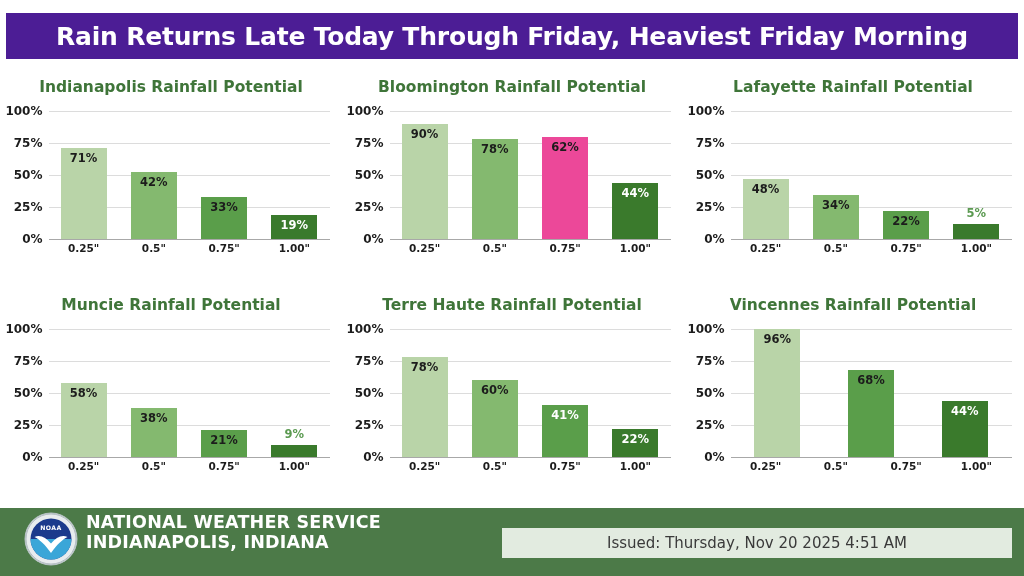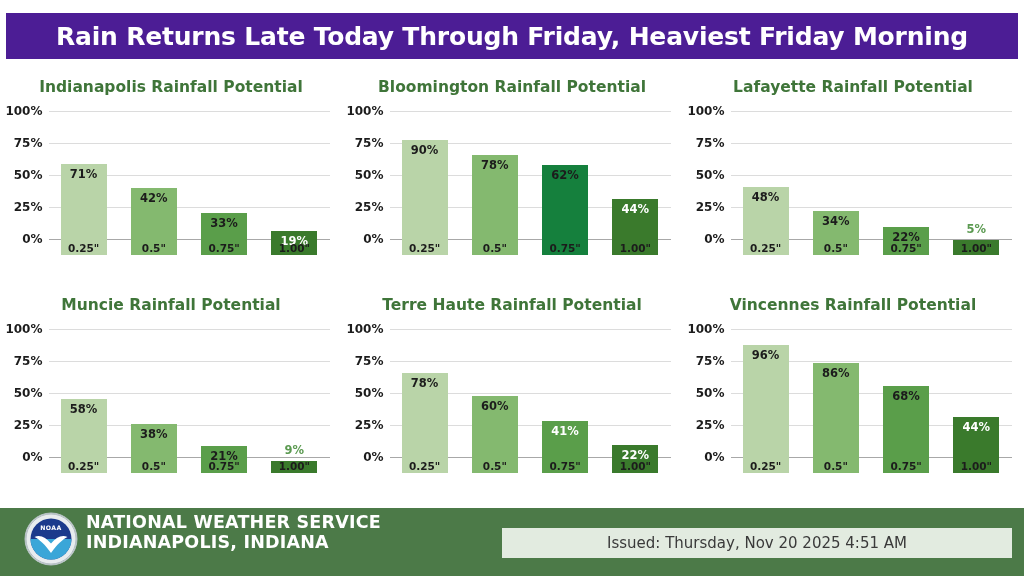--- a/index.html
+++ b/index.html
@@ -97,21 +97,21 @@
     transform: translateY(-50%);
     font-size: 12px;
     font-weight: bold;
     color: #1c1c1c;
     white-space: nowrap;
   }
 
   .bars {
     position: absolute;
     left: 0;
-    top: 16px;
+    top: 0;
     width: 281px;
     height: 128px;
     display: flex;
     align-items: flex-end;
     justify-content: space-around;
   }
 
   .bar-slot {
     position: relative;
     width: 52px;
@@ -304,21 +304,21 @@
               <div class="bar" style="height: 115.2px; background: rgb(185, 212, 168);">
                 <div class="bar-label-inside" style="color: rgb(28, 28, 28);">90%</div>
               </div>
             </div>
             <div class="bar-slot">
               <div class="bar" style="height: 99.84px; background: rgb(132, 185, 111);">
                 <div class="bar-label-inside" style="color: rgb(28, 28, 28);">78%</div>
               </div>
             </div>
             <div class="bar-slot">
-              <div class="bar" style="height: 90px; background: #15803d;">
+              <div class="bar" style="height: 102px; background: #ec4899;">
                 <div class="bar-label-inside" style="color: rgb(28, 28, 28);">62%</div>
               </div>
             </div>
             <div class="bar-slot">
               <div class="bar" style="height: 56.32px; background: rgb(58, 122, 44);">
                 <div class="bar-label-inside" style="color: rgb(255, 255, 255);">44%</div>
               </div>
             </div>
           </div>
         </div>
@@ -342,21 +342,21 @@
             <span class="ytick">50%</span>
           </div>
           <div class="gridline" style="top: 32px;">
             <span class="ytick">75%</span>
           </div>
           <div class="gridline" style="top: 0px;">
             <span class="ytick">100%</span>
           </div>
           <div class="bars">
             <div class="bar-slot">
-              <div class="bar" style="height: 68px; background: rgb(185, 212, 168);">
+              <div class="bar" style="height: 60px; background: rgb(185, 212, 168);">
                 <div class="bar-label-inside" style="color: rgb(28, 28, 28);">48%</div>
               </div>
             </div>
             <div class="bar-slot">
               <div class="bar" style="height: 43.52px; background: rgb(132, 185, 111);">
                 <div class="bar-label-inside" style="color: rgb(28, 28, 28);">34%</div>
               </div>
             </div>
             <div class="bar-slot">
               <div class="bar" style="height: 28.16px; background: rgb(90, 158, 74);">
@@ -486,25 +486,20 @@
           <div class="gridline" style="top: 32px;">
             <span class="ytick">75%</span>
           </div>
           <div class="gridline" style="top: 0px;">
             <span class="ytick">100%</span>
           </div>
           <div class="bars">
             <div class="bar-slot">
               <div class="bar" style="height: 143px; background: rgb(185, 212, 168);">
                 <div class="bar-label-inside" style="color: rgb(28, 28, 28);">96%</div>
-              </div>
-            </div>
-            <div class="bar-slot">
-              <div class="bar" style="height: 110.08px; background: rgb(132, 185, 111);">
-                <div class="bar-label-inside" style="color: rgb(28, 28, 28);">86%</div>
               </div>
             </div>
             <div class="bar-slot">
               <div class="bar" style="height: 87.04px; background: rgb(90, 158, 74);">
                 <div class="bar-label-inside" style="color: rgb(28, 28, 28);">68%</div>
               </div>
             </div>
             <div class="bar-slot">
               <div class="bar" style="height: 56.32px; background: rgb(58, 122, 44);">
                 <div class="bar-label-inside" style="color: rgb(255, 255, 255);">44%</div>

